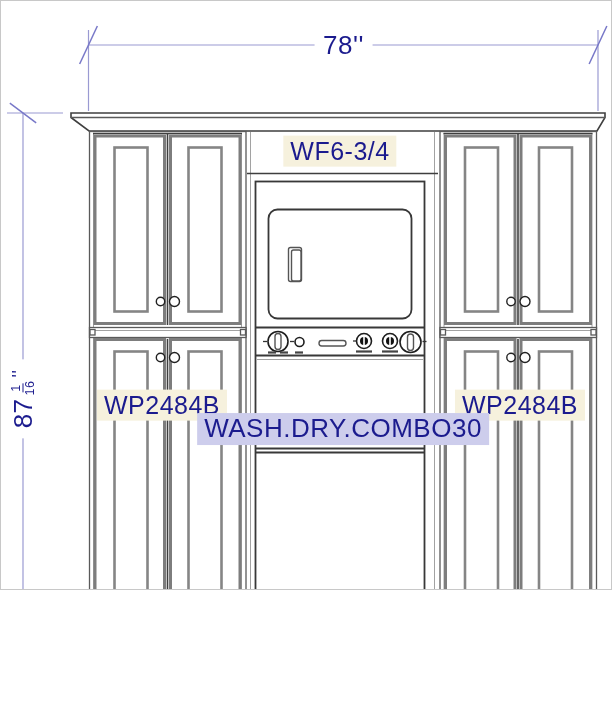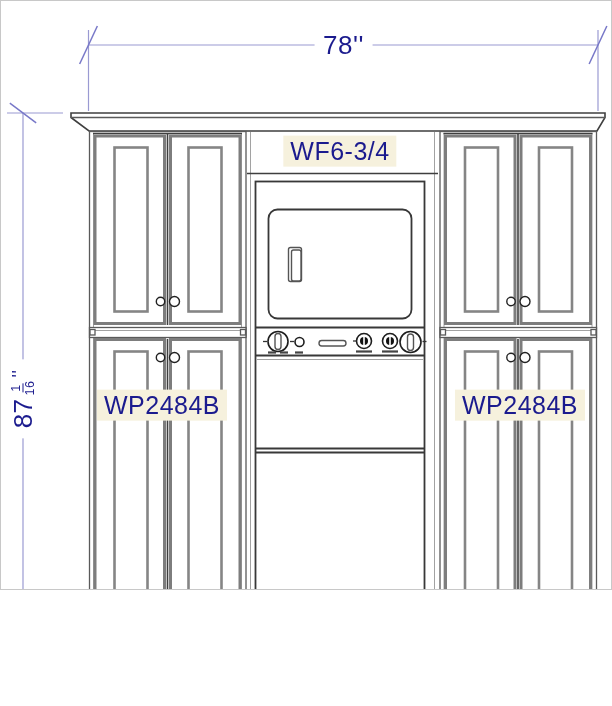--- a/index.html
+++ b/index.html
@@ -180,14 +180,15 @@
     </span>
     <span class="unit-marks">''</span>
   </div>
 
   <div class="lbl cream" style="left:339px;top:150px;">WF6-3/4</div>
 
   <div class="lbl cream" style="left:161px;top:404px;">WP2484B</div>
 
   <div class="lbl cream" style="left:519px;top:404px;">WP2484B</div>
 
+  <div class="lbl lav" style="left:342px;top:428px;font-size:26px;">WASH.DRY.COMBO30</div>
 
 </div>
 
 </body></html>

